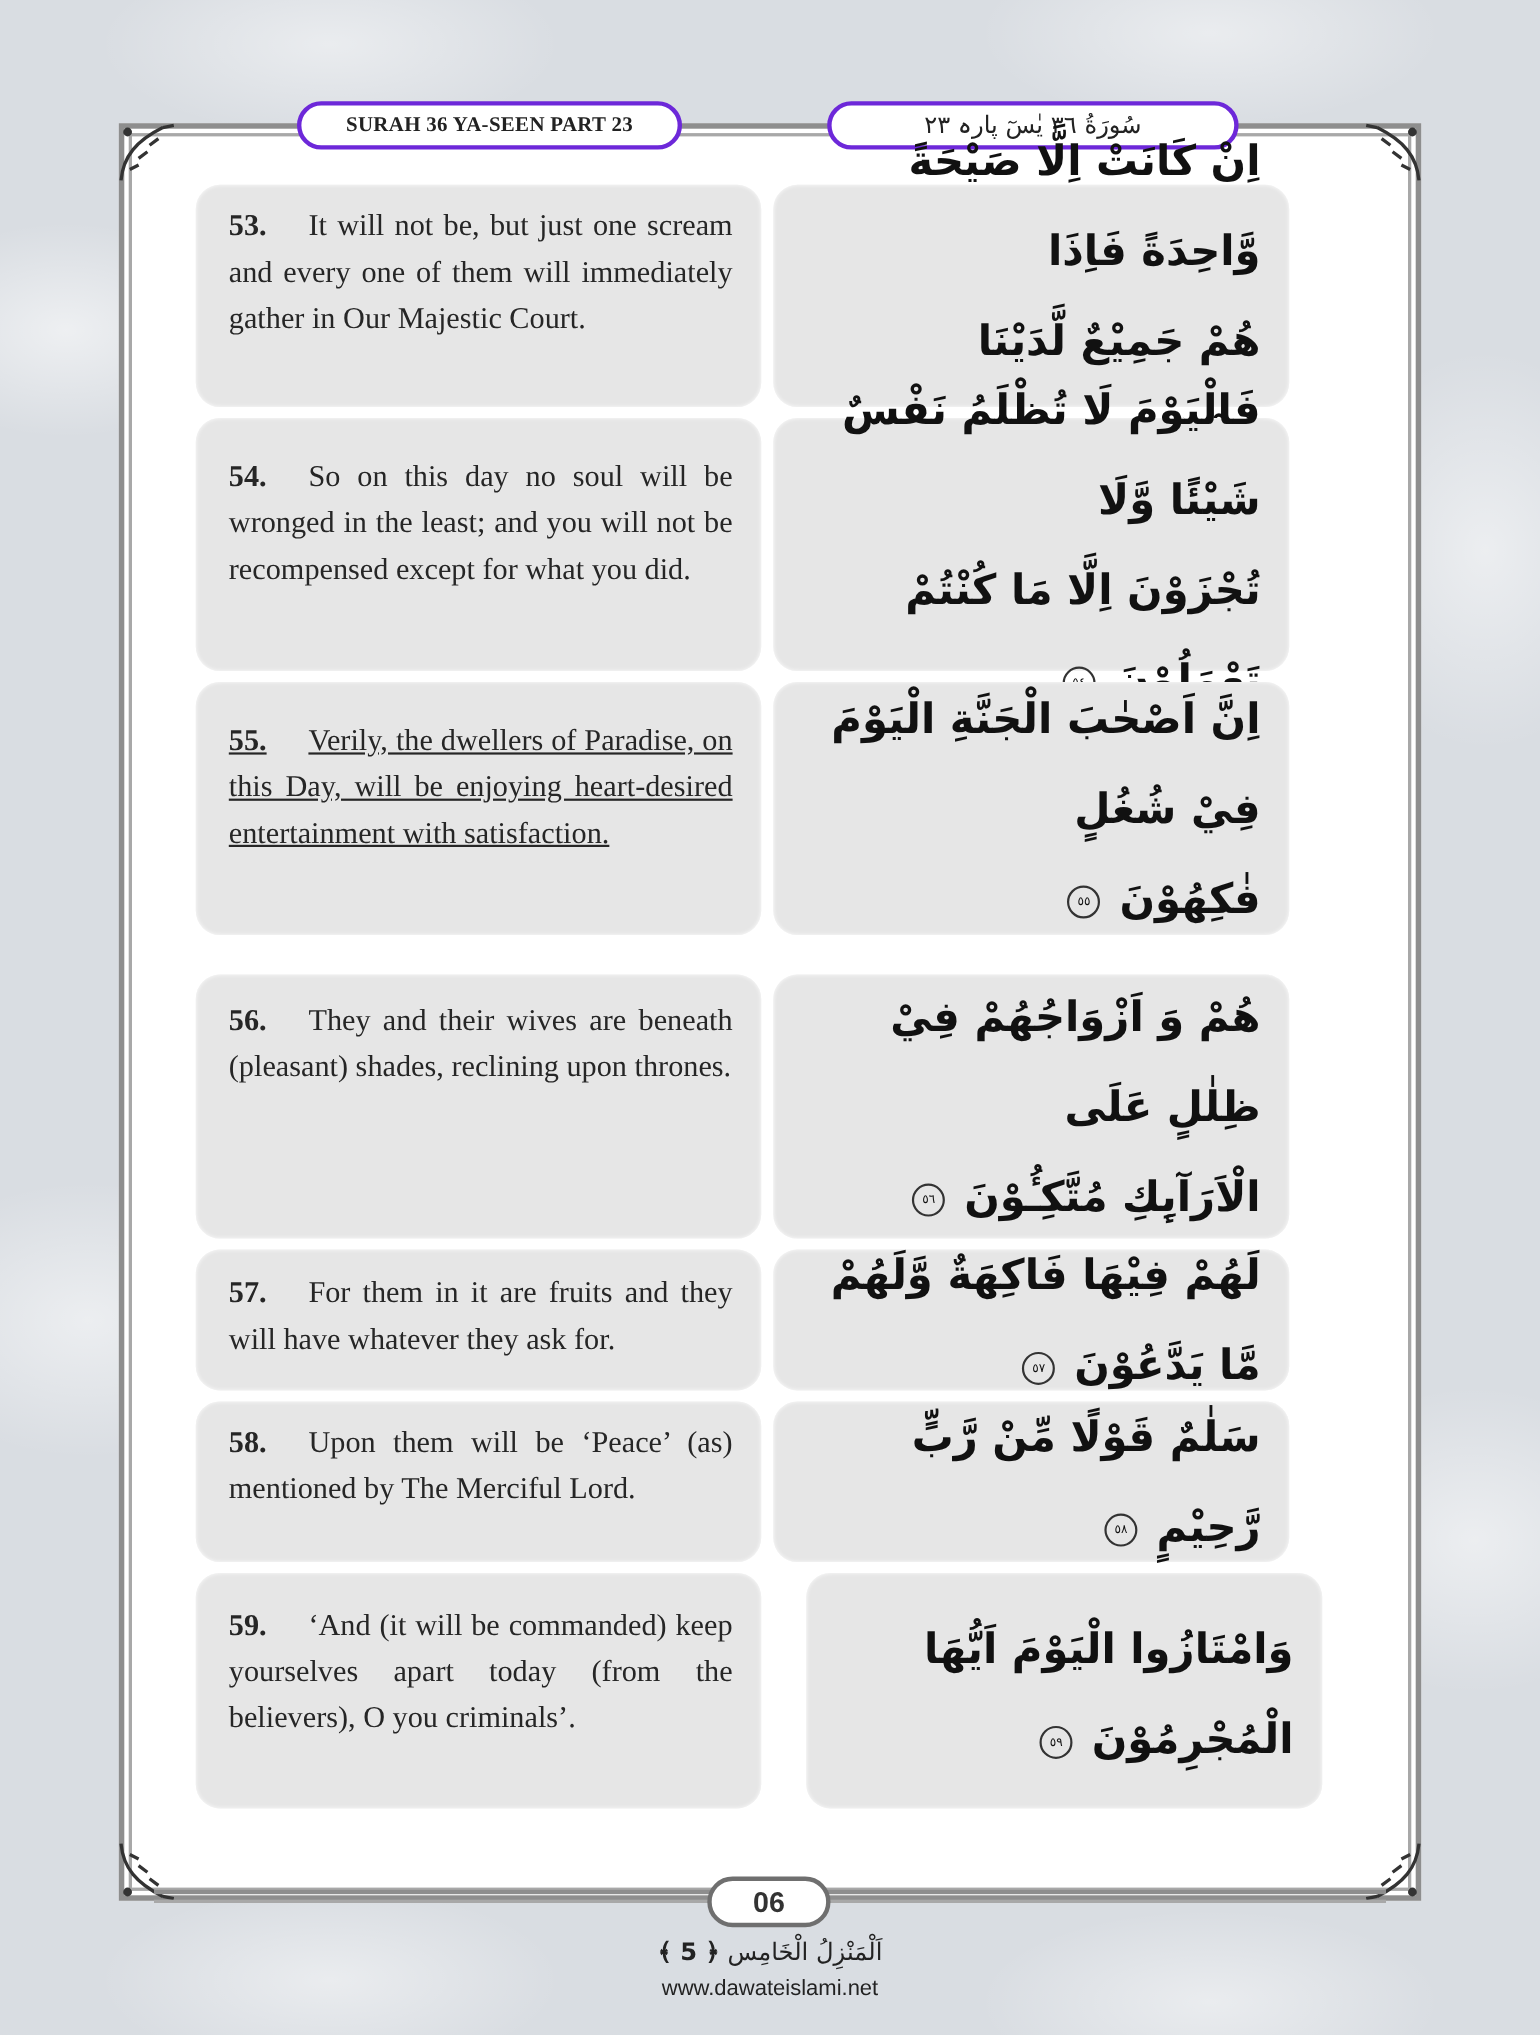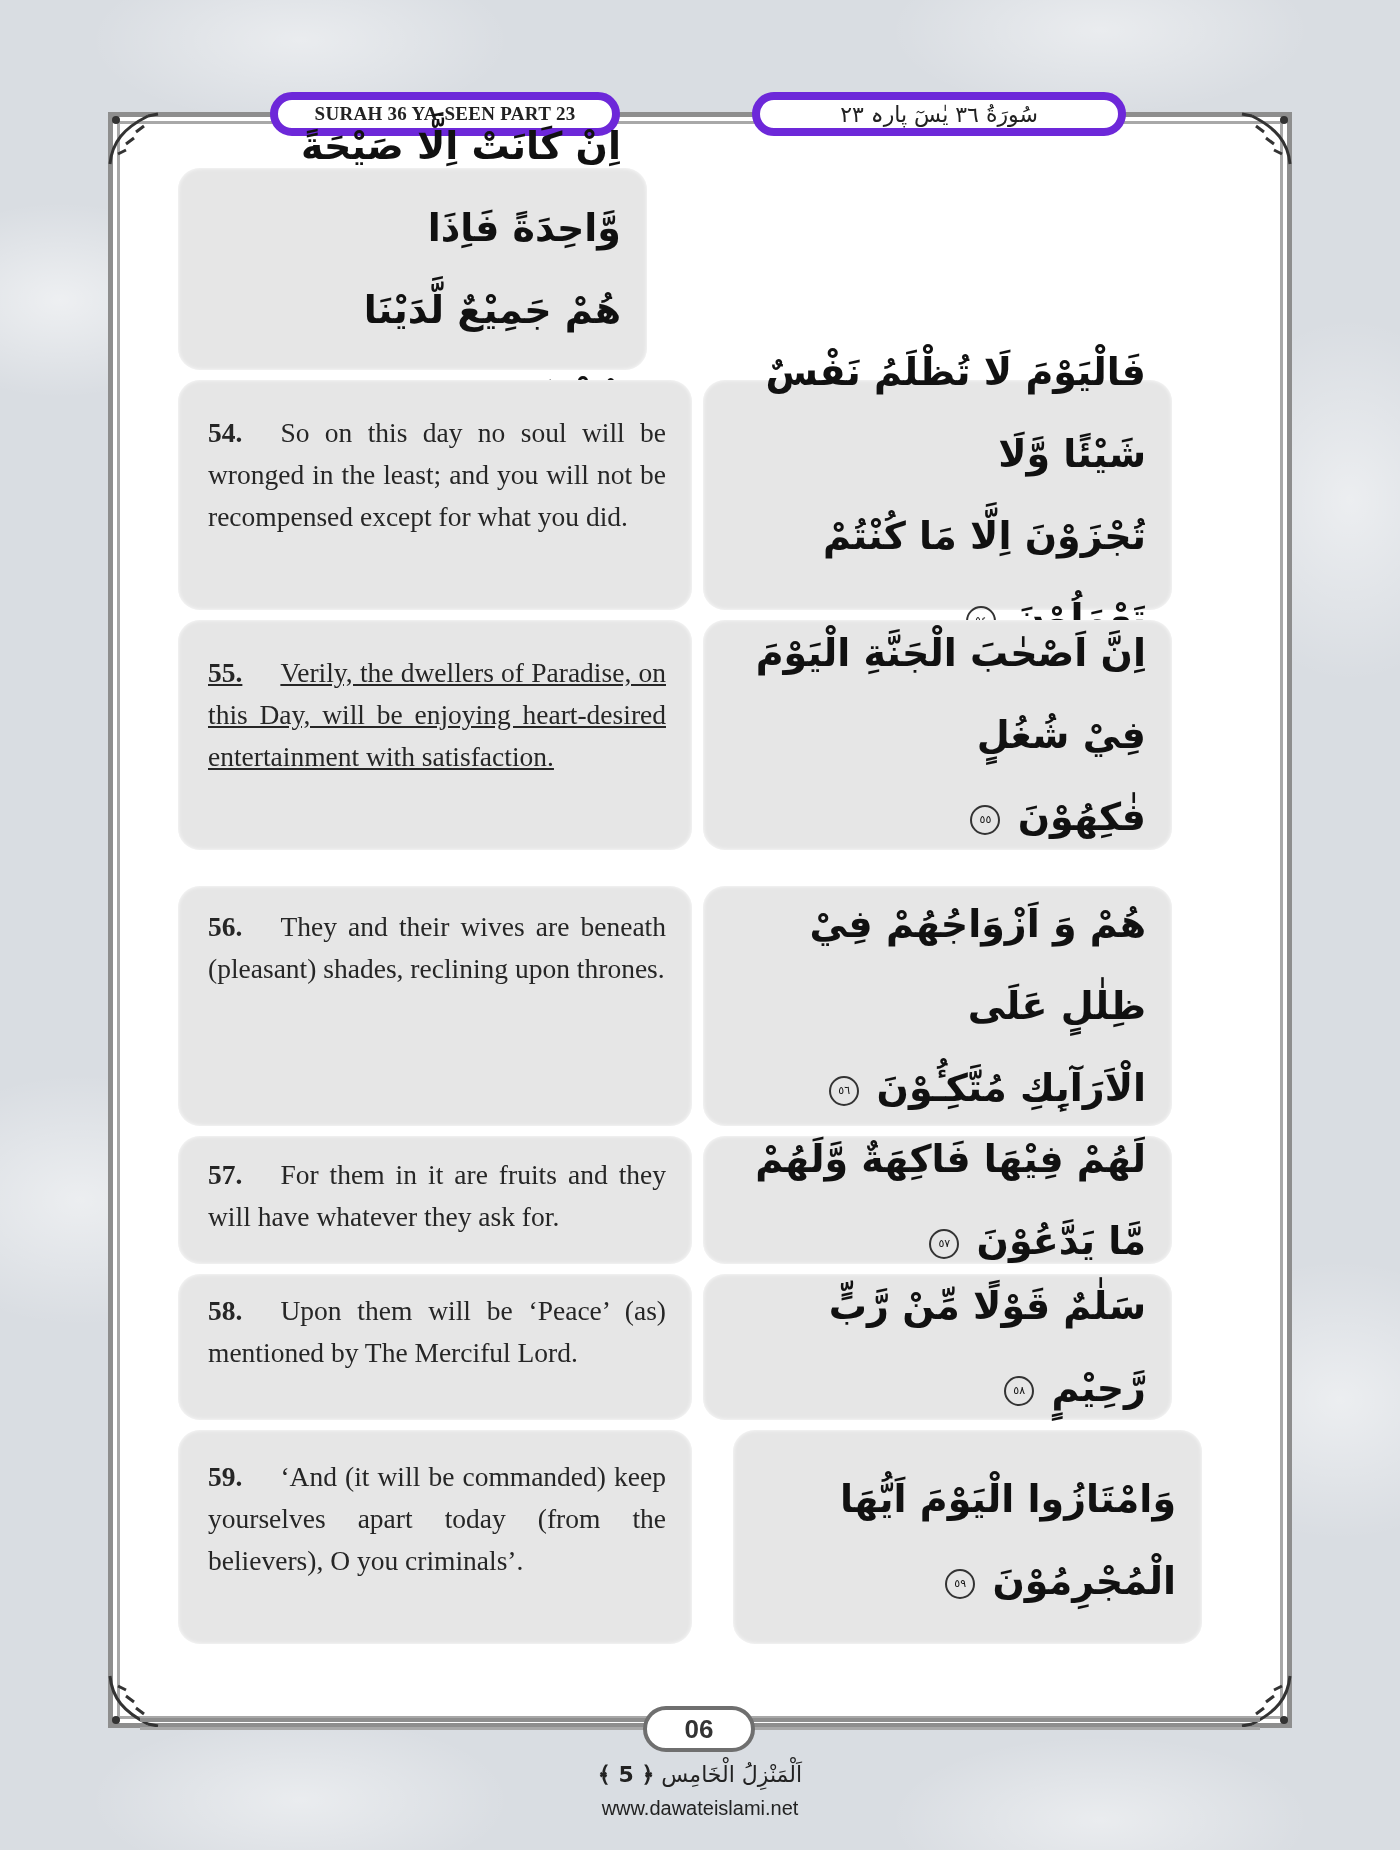--- a/index.html
+++ b/index.html
@@ -33,21 +33,21 @@
   }
   .corner svg { width: 100%; height: 100%; }
   .corner.tl { left: -10px; top: -10px; }
   .corner.tr { right: -10px; top: -10px; transform: scaleX(-1); }
   .corner.bl { left: -10px; bottom: -10px; transform: scaleY(-1); }
   .corner.br { right: -10px; bottom: -10px; transform: scale(-1,-1); }
 
   
   .pill {
     position: absolute; height: 44px; background: #ffffff;
-    border: 8px solid #6d28d9; border-radius: 24px;
+    border: 4px solid #6d28d9; border-radius: 24px;
     display: flex; align-items: center; justify-content: center;
     box-sizing: border-box;
   }
   .pill-left { left: 270px; top: 92px; width: 350px; }
   .pill-right { left: 752px; top: 92px; width: 374px; }
   .pill-left span {
     font-family: "Liberation Serif", serif; font-weight: bold; font-size: 19px;
     letter-spacing: 0.3px; color: #222;
   }
   .pill-right span {
@@ -135,20 +135,23 @@
 <div class="pill pill-left">
   <span>SURAH 36 YA-SEEN PART 23</span>
 </div>
 <div class="pill pill-right">
   <span>سُورَةُ ٣٦ يٰسٓ پارہ ٢٣</span>
 </div>
 
 <div class="rows">
 
   <div class="row" style="height:202px;">
+    <div class="card en">
+      <span class="num">53.</span><span>It will not be, but just one scream and every one of them will immediately gather in Our Majestic Court.</span>
+    </div>
     <div class="card ar">
       <div>اِنْ كَانَتْ اِلَّا صَيْحَةً وَّاحِدَةً فَاِذَا</div>
       <div><span>هُمْ جَمِيْعٌ لَّدَيْنَا مُحْضَرُوْنَ</span> <span class="ayah-mark">٥٣</span></div>
     </div>
   </div>
 
   <div class="row" style="height:230px;">
     <div class="card en" style="padding-top:32px;">
       <span class="num">54.</span><span>So on this day no soul will be wronged in the least; and you will not be recompensed except for what you did.</span>
     </div>

